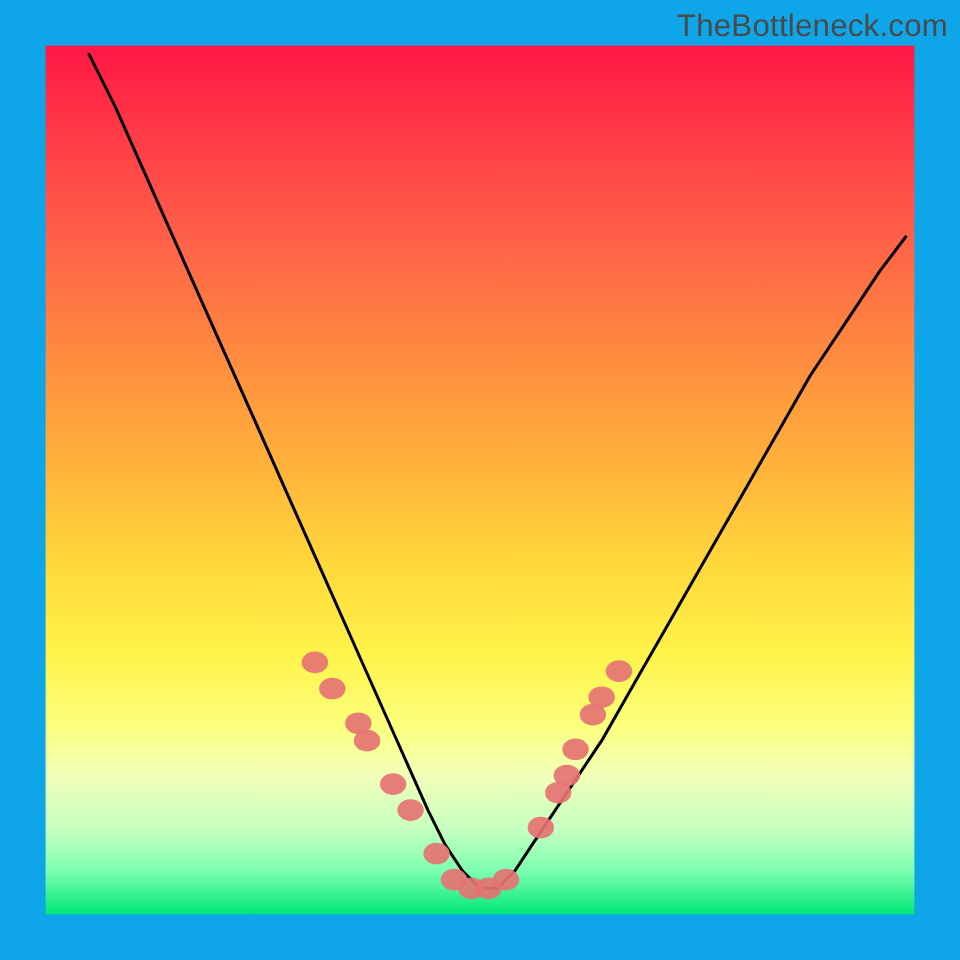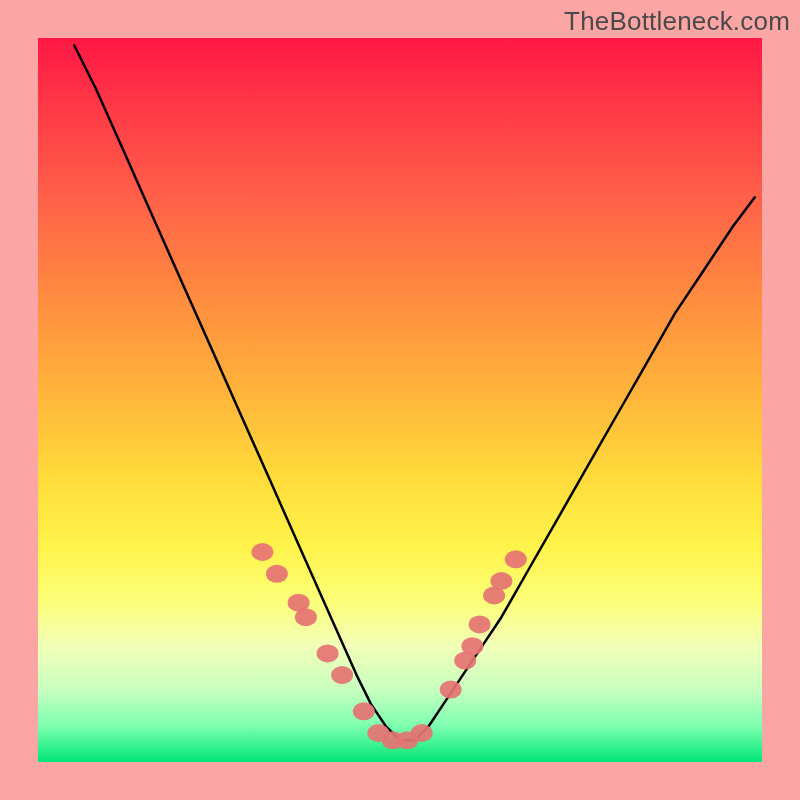--- a/index.html
+++ b/index.html
@@ -10,21 +10,21 @@
     overflow: hidden;
     background: #000;
     font-family: Arial, Helvetica, sans-serif;
   }
   .frame {
     position: absolute;
     top: 0;
     left: 0;
     width: 800px;
     height: 800px;
-    background: #fca5a5;
+    background: #0ea5e9;
   }
   .plot-area {
     position: absolute;
     top: 38px;
     left: 38px;
     width: 724px;
     height: 724px;
     
     background: linear-gradient(
       to bottom,

